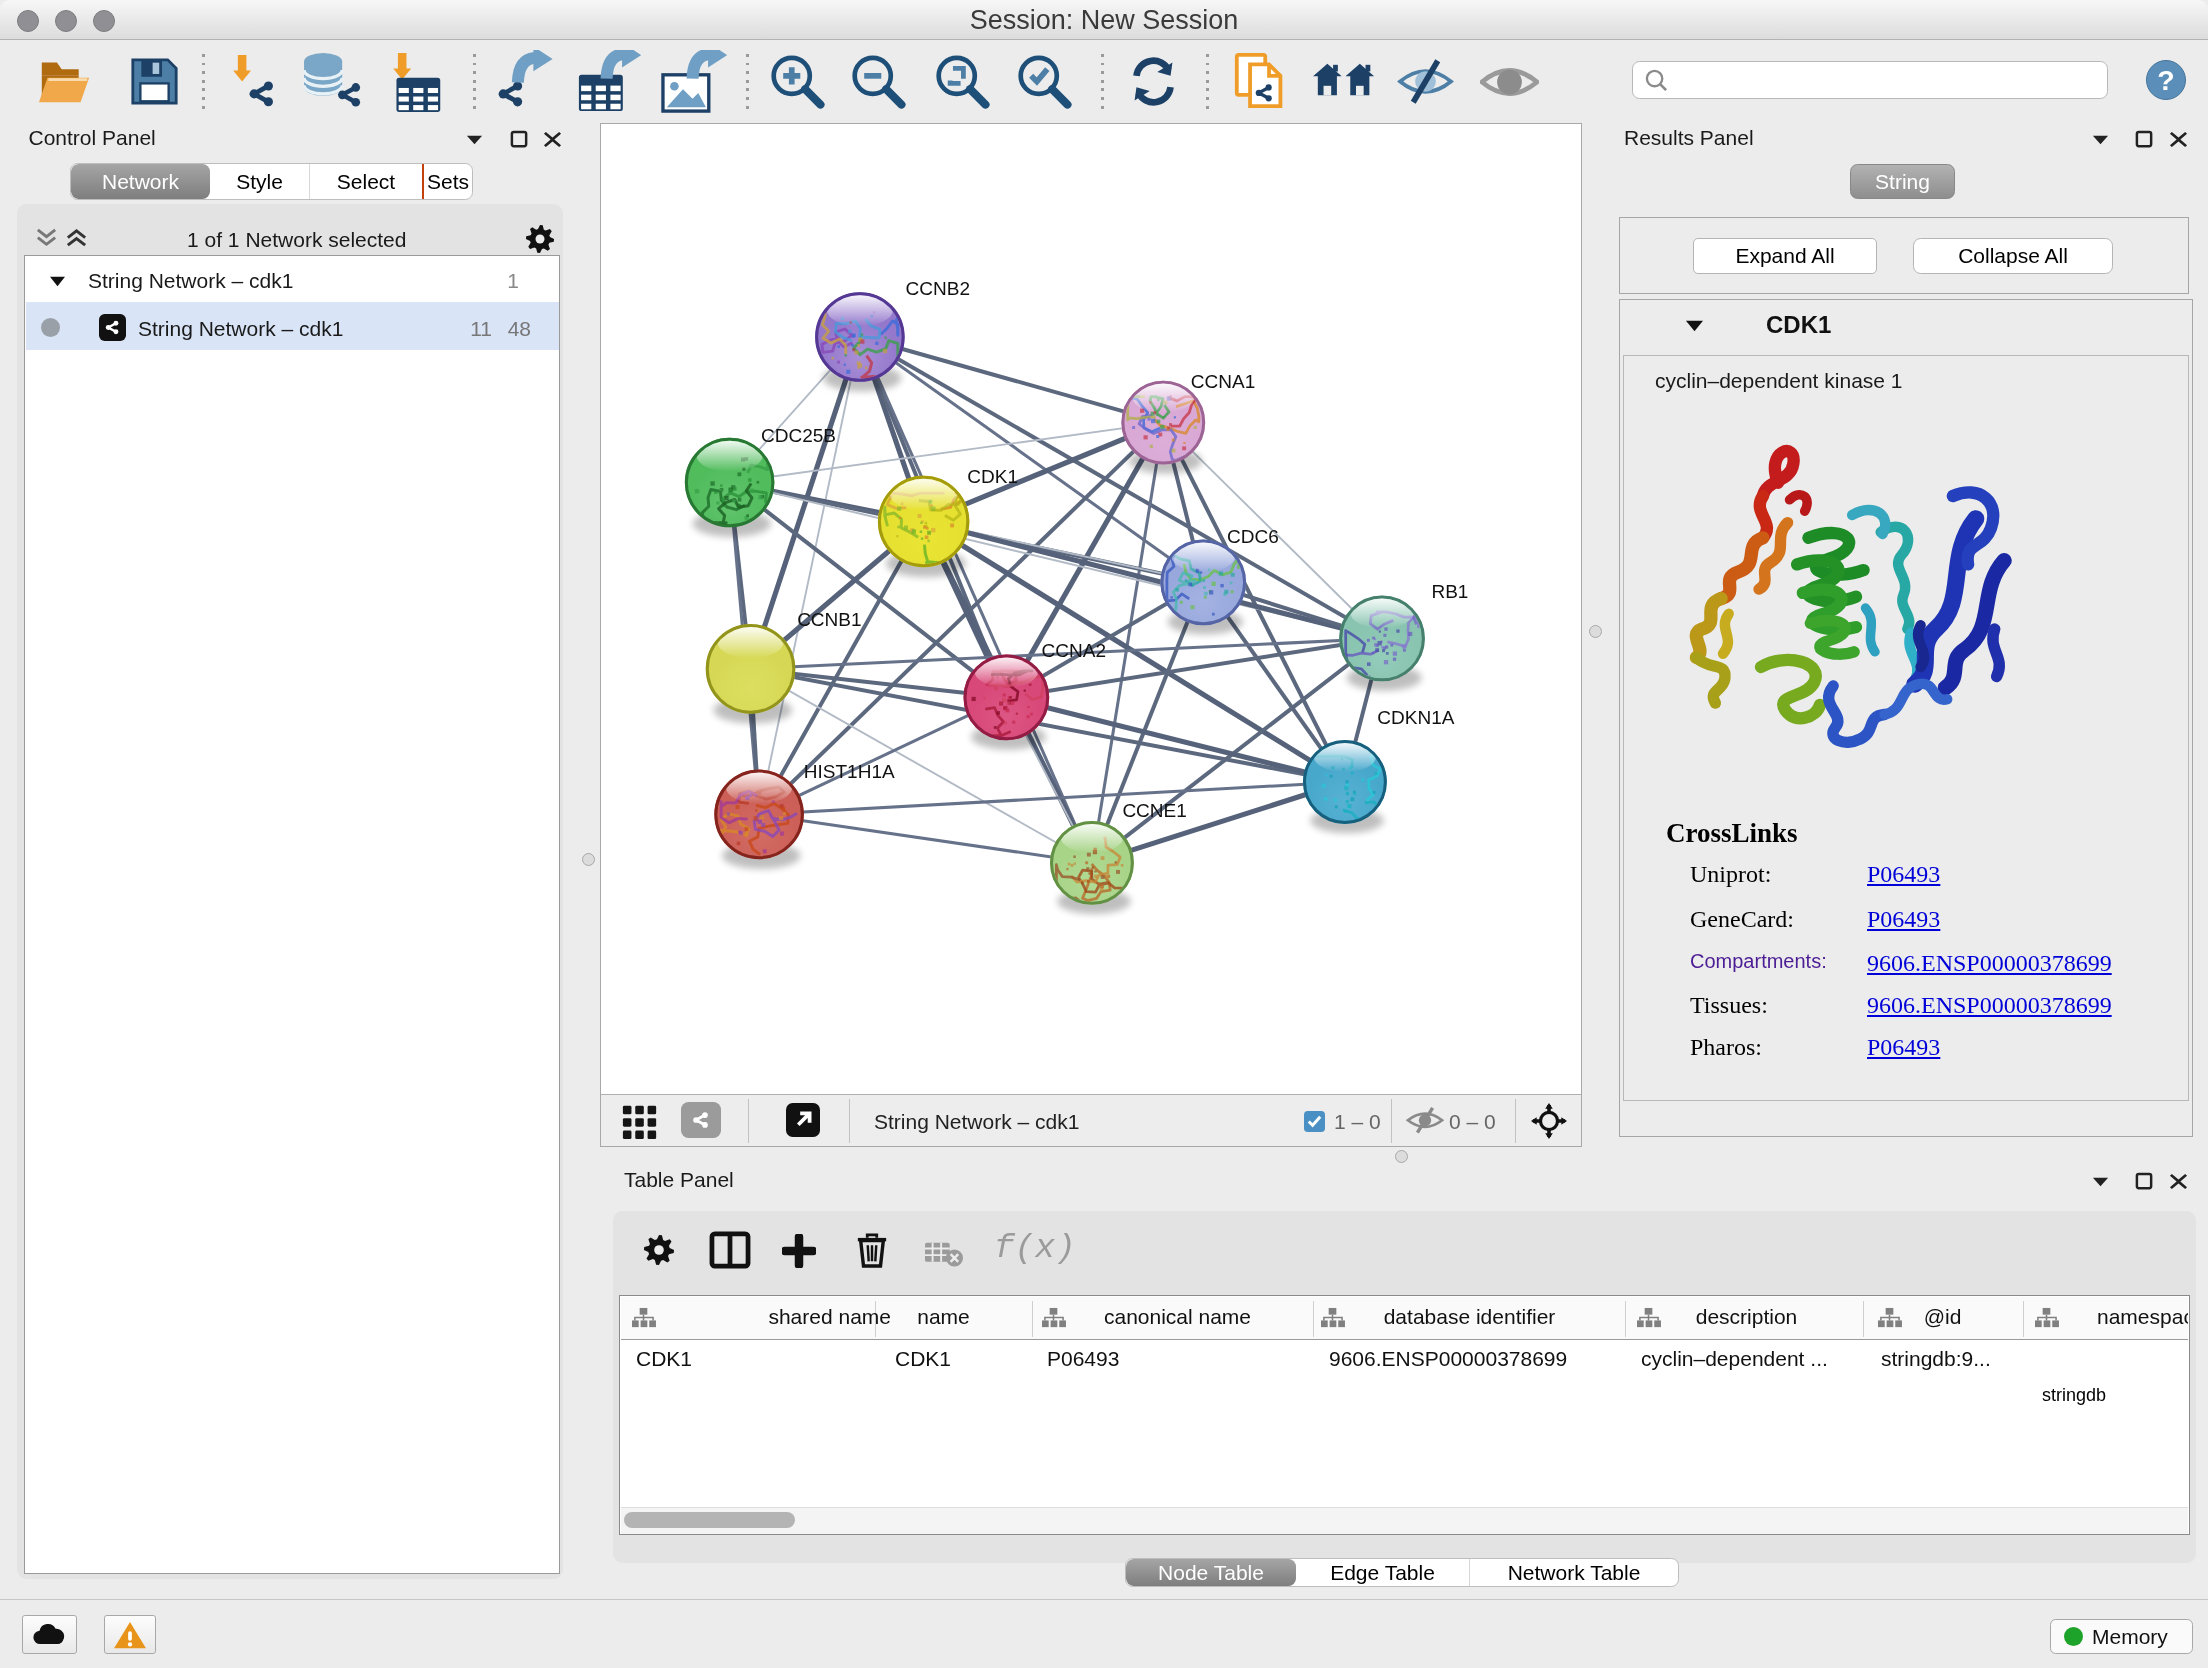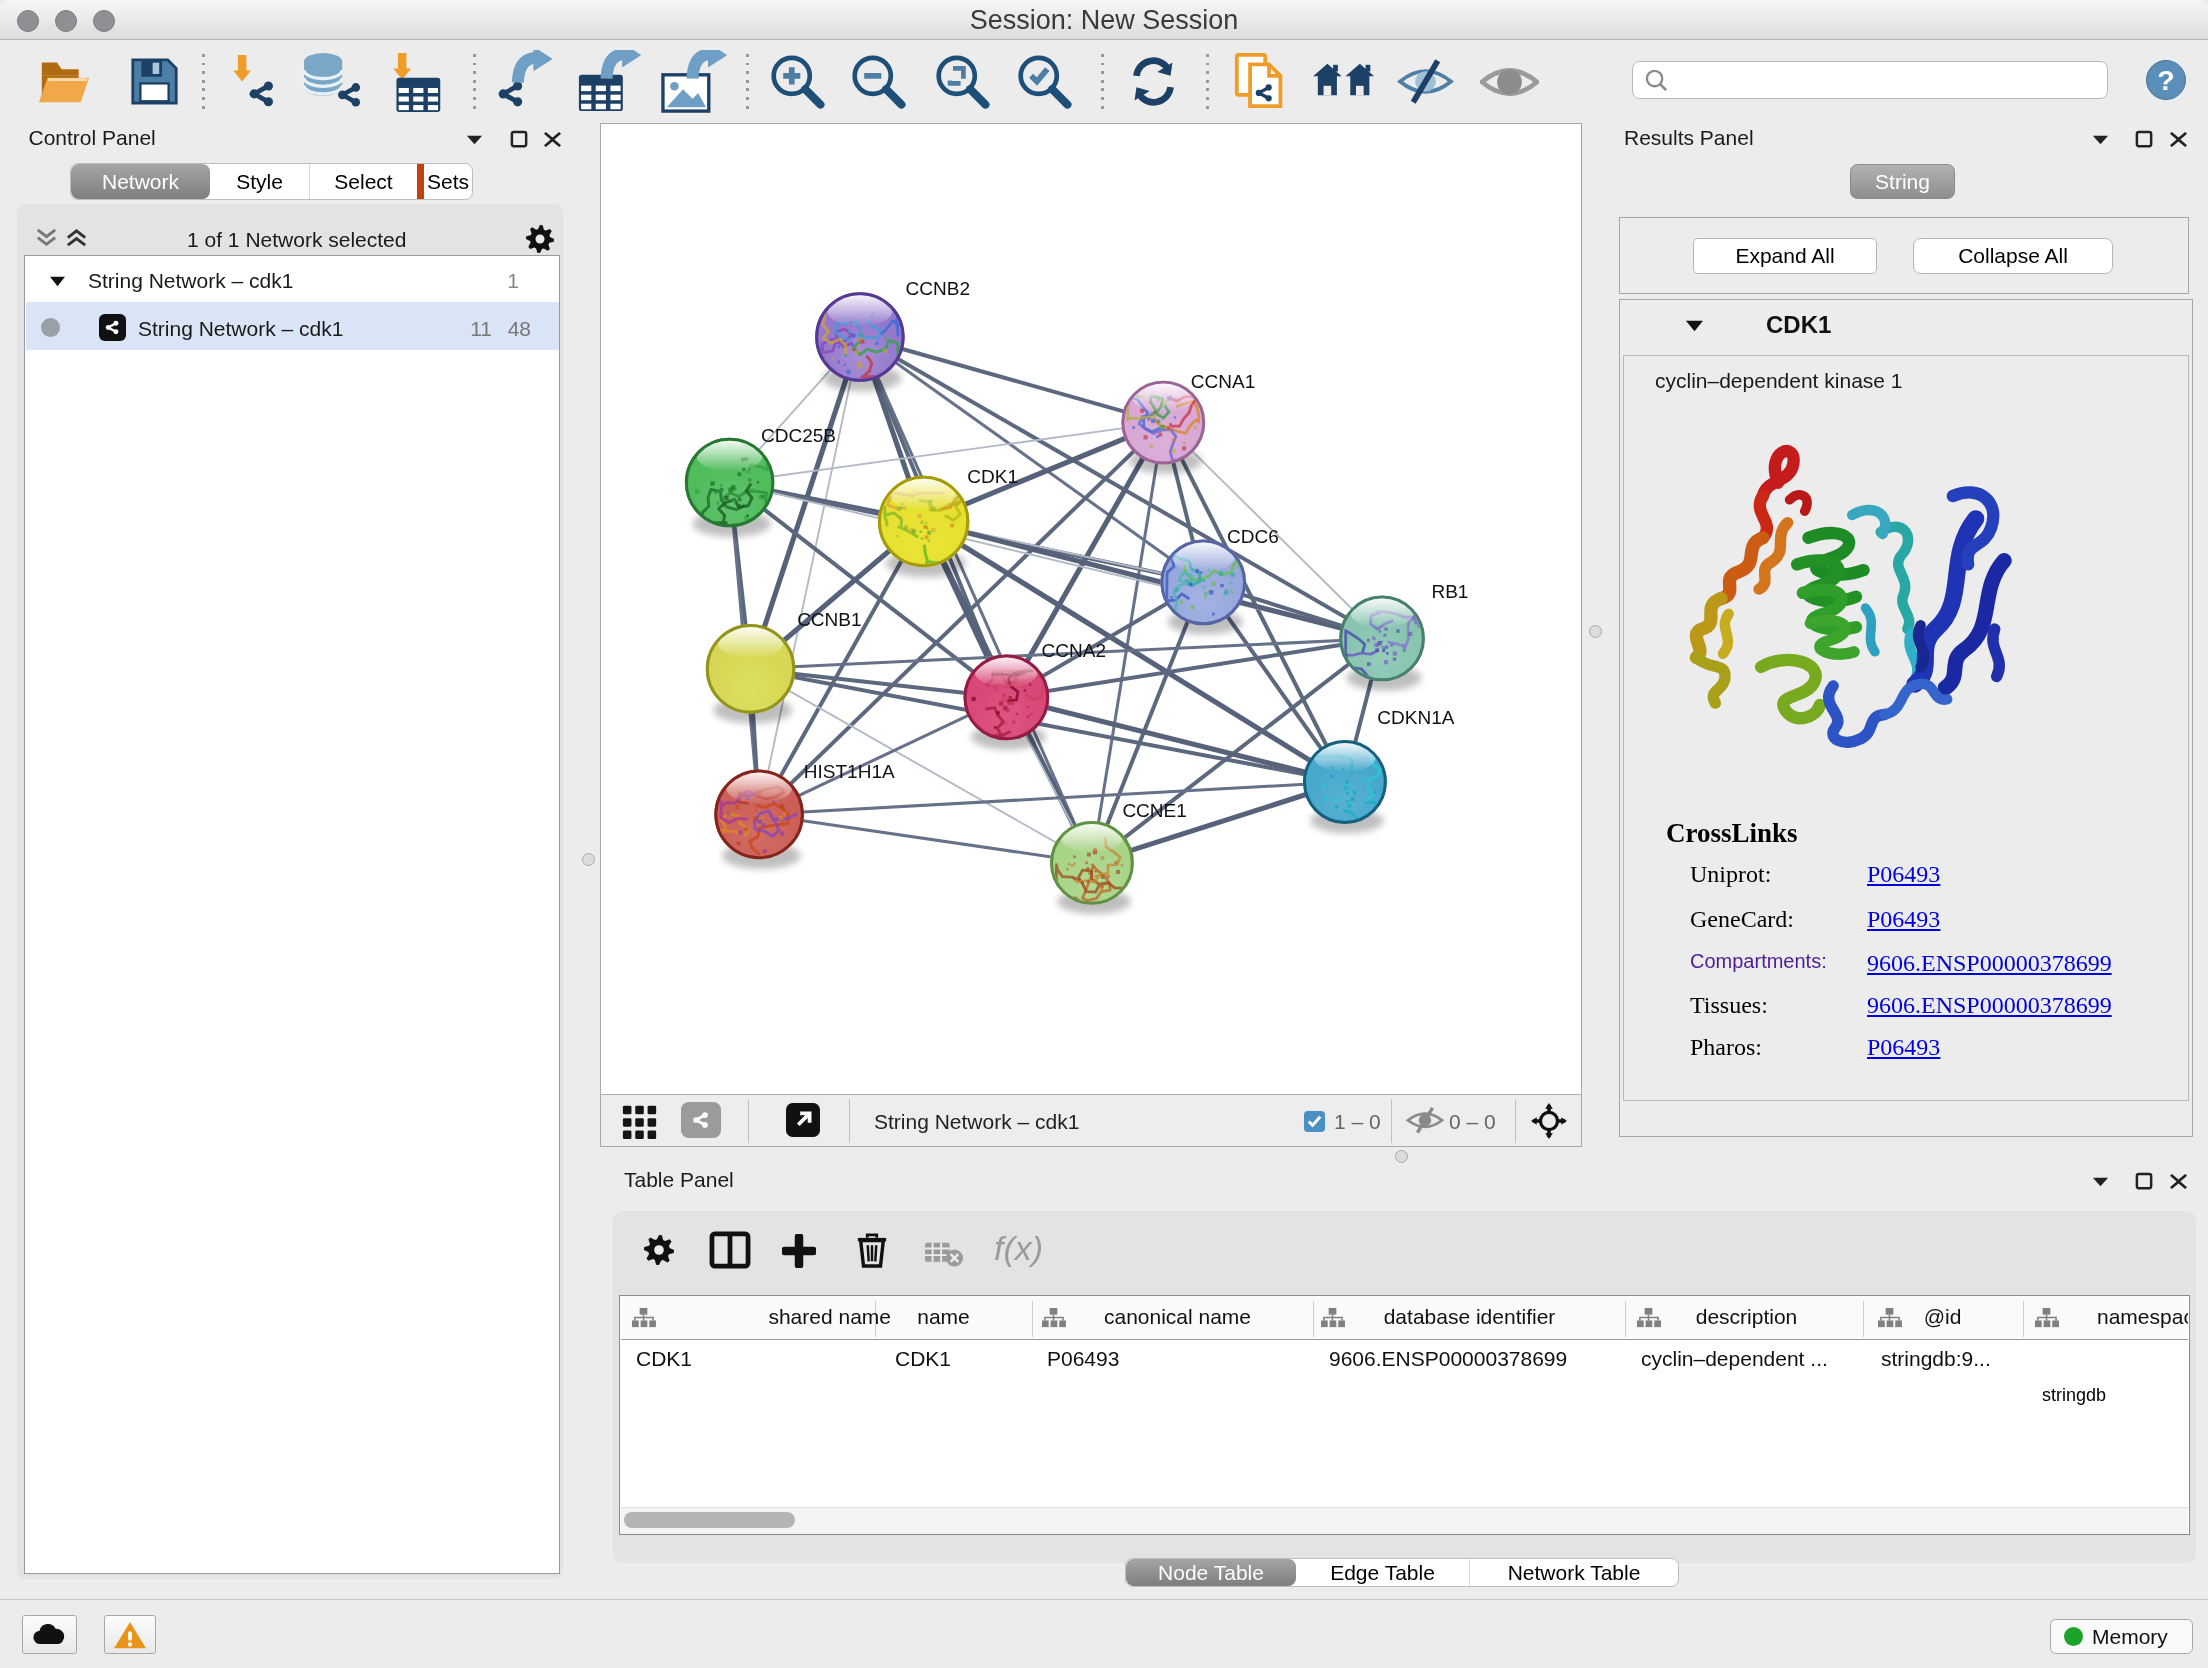--- a/index.html
+++ b/index.html
@@ -156,21 +156,21 @@
   </svg>
 <svg style="position:absolute;left:509px;top:130px" width="21" height="19" viewBox="0 0 22 20">
     <rect x="3" y="2" width="15" height="15" rx="2" fill="none" stroke="#222" stroke-width="2.6"></rect>
   </svg>
 <svg style="position:absolute;left:542px;top:130px" width="21" height="19" viewBox="0 0 22 20">
     <path d="M4,2 L11,8 L18,2 L20,4 L13,10 L20,16 L18,18 L11,12 L4,18 L2,16 L9,10 L2,4 Z" fill="#222"></path>
   </svg>
 <div class="abs" style="left:70px;top:163px;width:403px;height:37px;border-radius:7.6px;overflow:hidden;border:1px solid #bdbdbd;background:#fff;display:flex">
     <div style="width:139px;background:linear-gradient(#a5a5a5,#7e7e7e);color:#fff;font-size:21px;text-align:center;line-height:36px;border-radius:7.6px">Network</div>
     <div style="width:100px;font-size:21px;text-align:center;line-height:36px;border-right:1px solid #d8d8d8">Style</div>
-    <div style="width:114px;font-size:21px;text-align:center;line-height:36px;border-right:7px solid #c2410c">Select</div>
+    <div style="width:114px;font-size:21px;text-align:center;line-height:36px;border-right:2px solid #c2410c">Select</div>
     <div style="flex:1;font-size:21px;text-align:center;line-height:36px">Sets</div>
   </div>
 <div class="abs" style="left:17px;top:204px;width:546px;height:1375px;background:#e3e3e3;border-radius:9.5px"></div>
 <svg class="abs" style="left:34px;top:226px" width="25" height="25" viewBox="0 0 26 26">
     <path d="M4,4 L13,11 L22,4 M4,12 L13,19 L22,12" stroke="#777" stroke-width="3" fill="none"></path>
   </svg>
 <svg class="abs" style="left:64px;top:226px" width="25" height="25" viewBox="0 0 26 26">
     <path d="M4,12 L13,5 L22,12 M4,20 L13,13 L22,20" stroke="#333" stroke-width="3" fill="none"></path>
   </svg>
 <div class="abs t22" style="left:187px;top:228px">1 of 1 Network selected</div>
@@ -893,21 +893,21 @@
     <path d="M3,9 L33,9" stroke="#111" stroke-width="3.6"></path>
     <path d="M13,7 L13,4 L23,4 L23,7" stroke="#111" stroke-width="3" fill="none"></path>
     <path d="M13.5,15 L14.5,32 M18,15 L18,32 M22.5,15 L21.5,32" stroke="#111" stroke-width="2.6"></path>
   </svg>
 <svg class="abs" style="left:924px;top:1239px" width="40" height="28.5" viewBox="0 0 42 30">
     <rect x="1" y="4" width="26" height="20" rx="2" fill="#9b9b9b"></rect>
     <path d="M1,10 L27,10 M1,17 L27,17 M9,4 L9,24 M18,4 L18,24" stroke="#ececec" stroke-width="2"></path>
     <circle cx="32" cy="20" r="9" fill="#9b9b9b"></circle>
     <path d="M28,16 L36,24 M36,16 L28,24" stroke="#ececec" stroke-width="2.6"></path>
   </svg>
-<div class="abs" style="left:994px;top:1229px;font-family:Liberation Sans, sans-serif;font-style:italic;font-size:34px;color:#9b9b9b"><i>f(x)</i></div>
+<div class="abs" style="left:994px;top:1229px;font-family:Liberation Mono, monospace;font-style:italic;font-size:34px;color:#9b9b9b"><i>f(x)</i></div>
 <div class="abs" style="left:619px;top:1295px;width:1571px;height:240px;background:#fff;border:1.9px solid #8a8a8a"></div>
 <div class="abs" style="left:621px;top:1297px;width:1567px;height:43px;background:#fafafa;border-bottom:1.9px solid #9a9a9a"></div>
 <div class="abs" style="left:875px;top:1301px;width:0;height:36px;border-left:1px solid #cfcfcf"></div>
 <div class="abs" style="left:1032px;top:1301px;width:0;height:36px;border-left:1px solid #cfcfcf"></div>
 <div class="abs" style="left:1313px;top:1301px;width:0;height:36px;border-left:1px solid #cfcfcf"></div>
 <div class="abs" style="left:1625px;top:1301px;width:0;height:36px;border-left:1px solid #cfcfcf"></div>
 <div class="abs" style="left:1863px;top:1301px;width:0;height:36px;border-left:1px solid #cfcfcf"></div>
 <div class="abs" style="left:2023px;top:1301px;width:0;height:36px;border-left:1px solid #cfcfcf"></div>
 <svg style="position:absolute;left:631px;top:1307px" width="25" height="23" viewBox="0 0 26 24">
     <rect x="9" y="1" width="8" height="7" fill="#808080"></rect>

